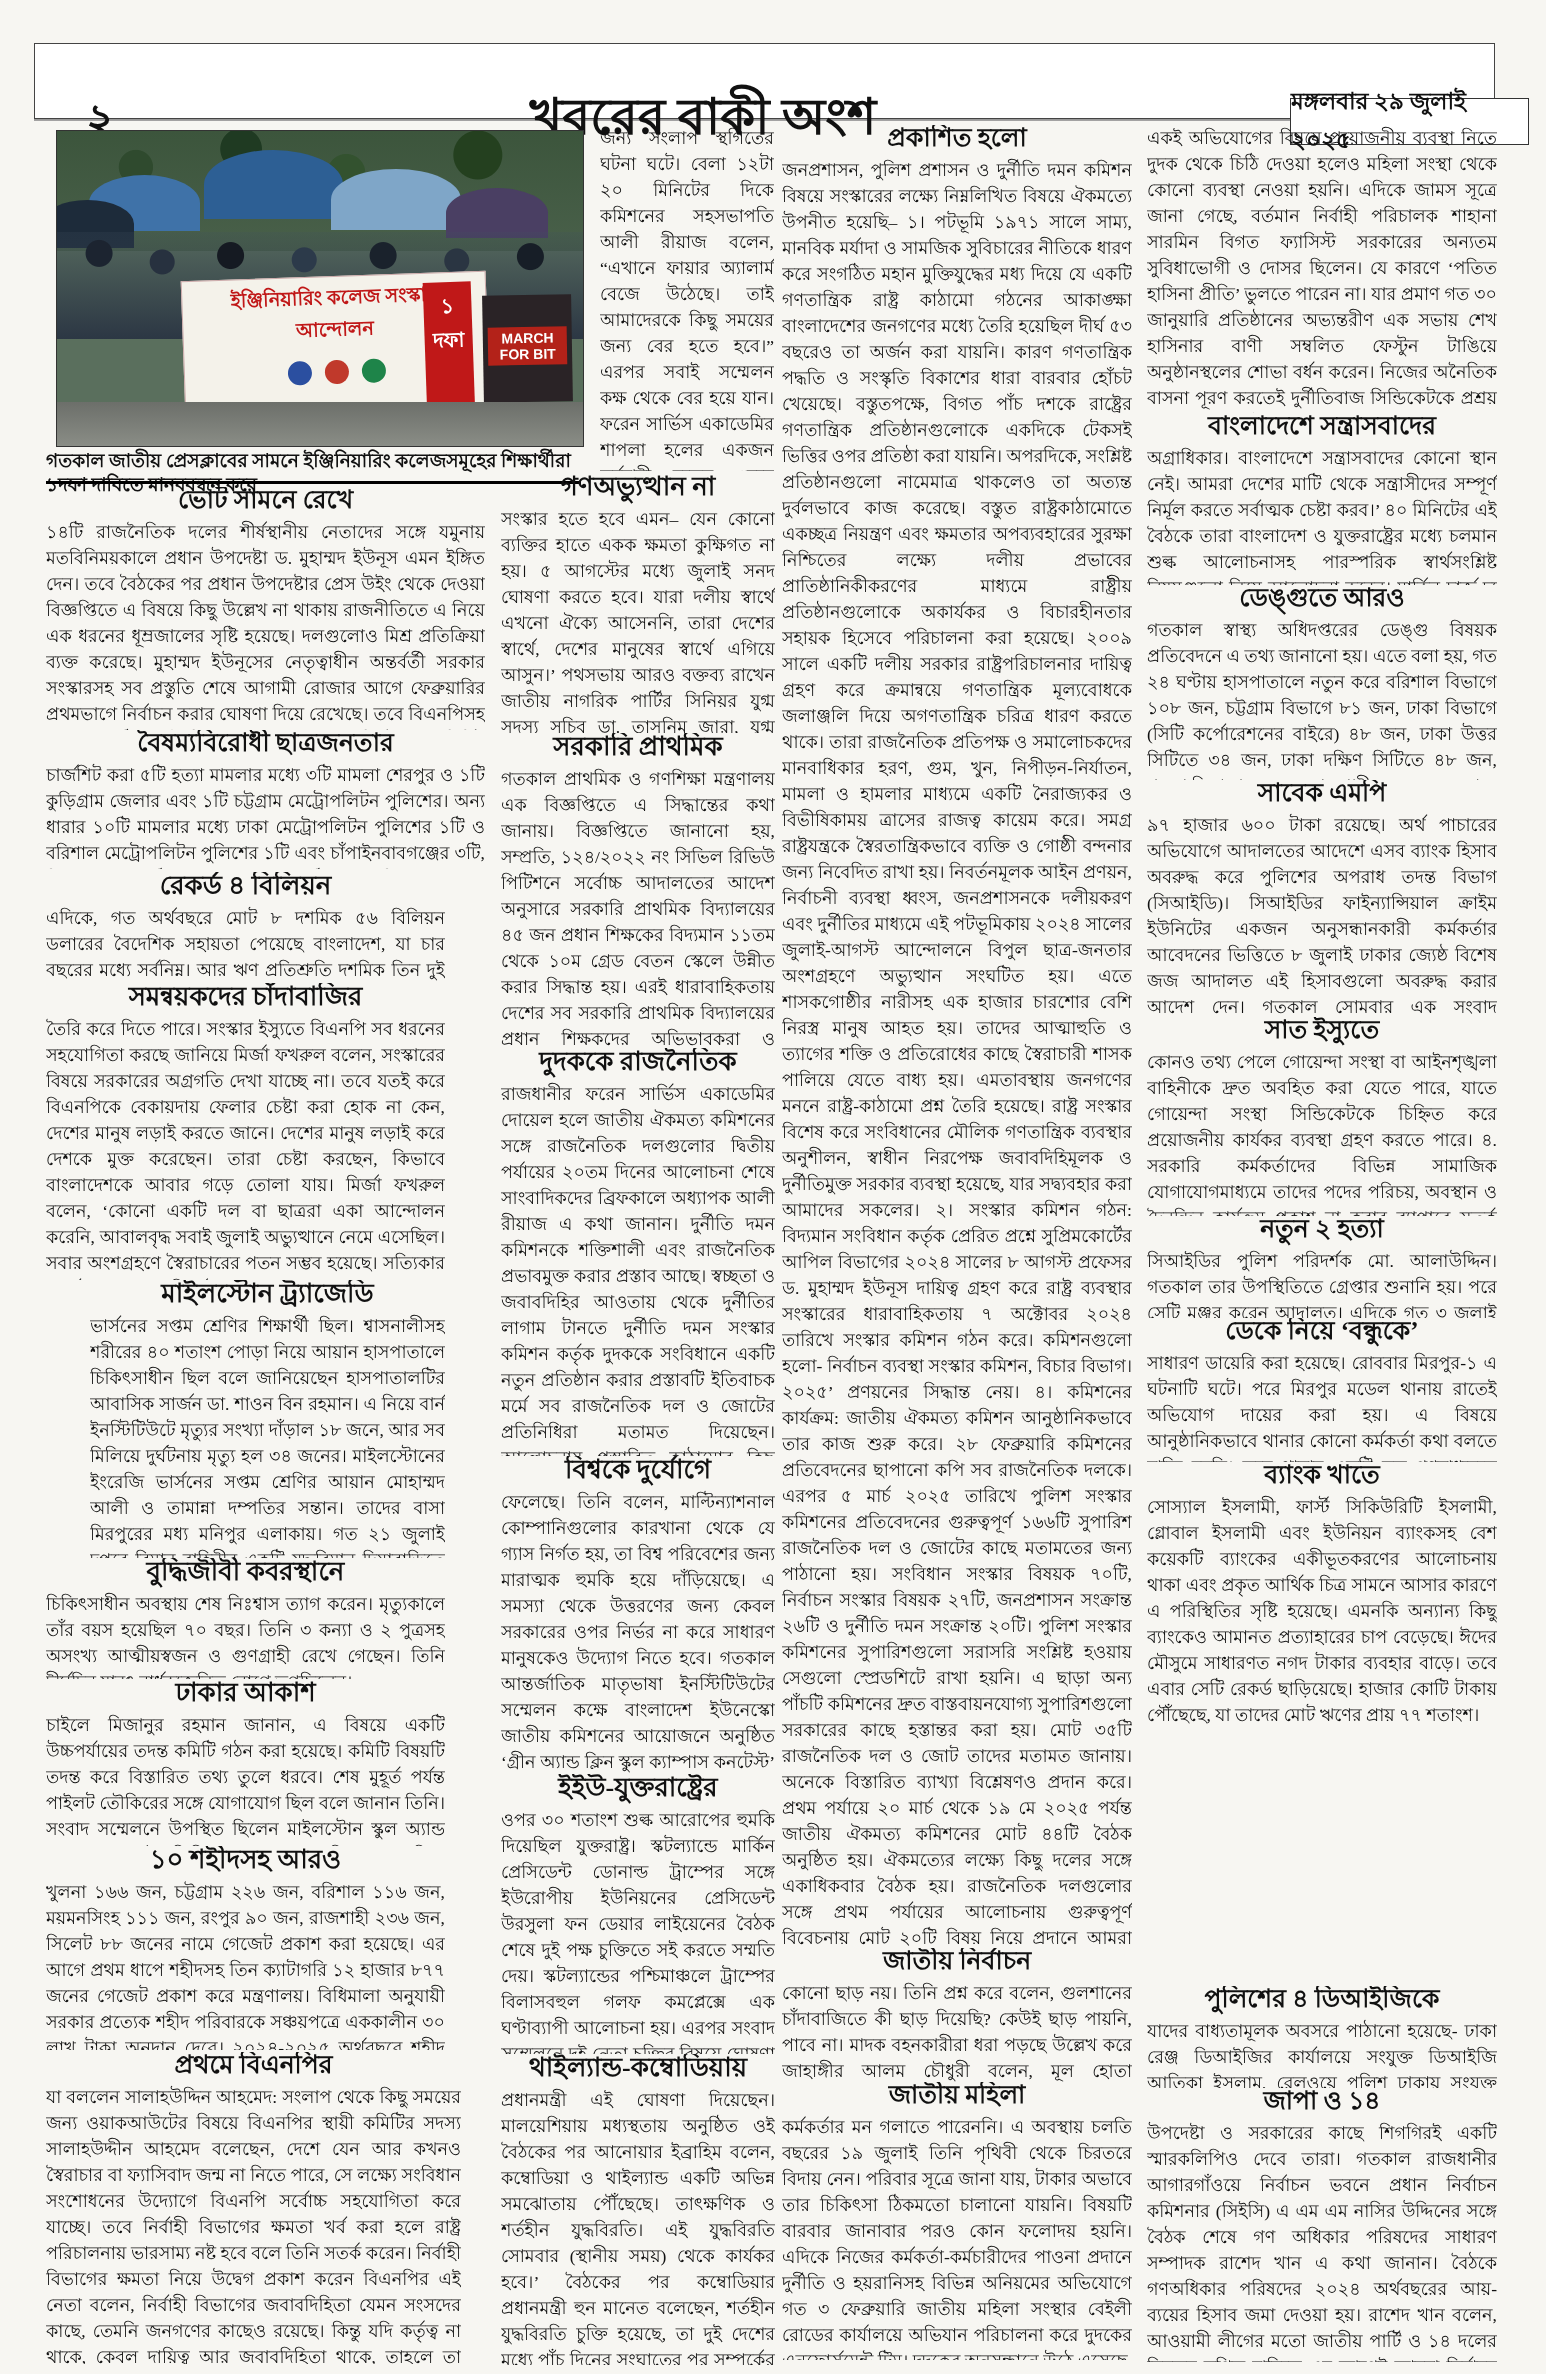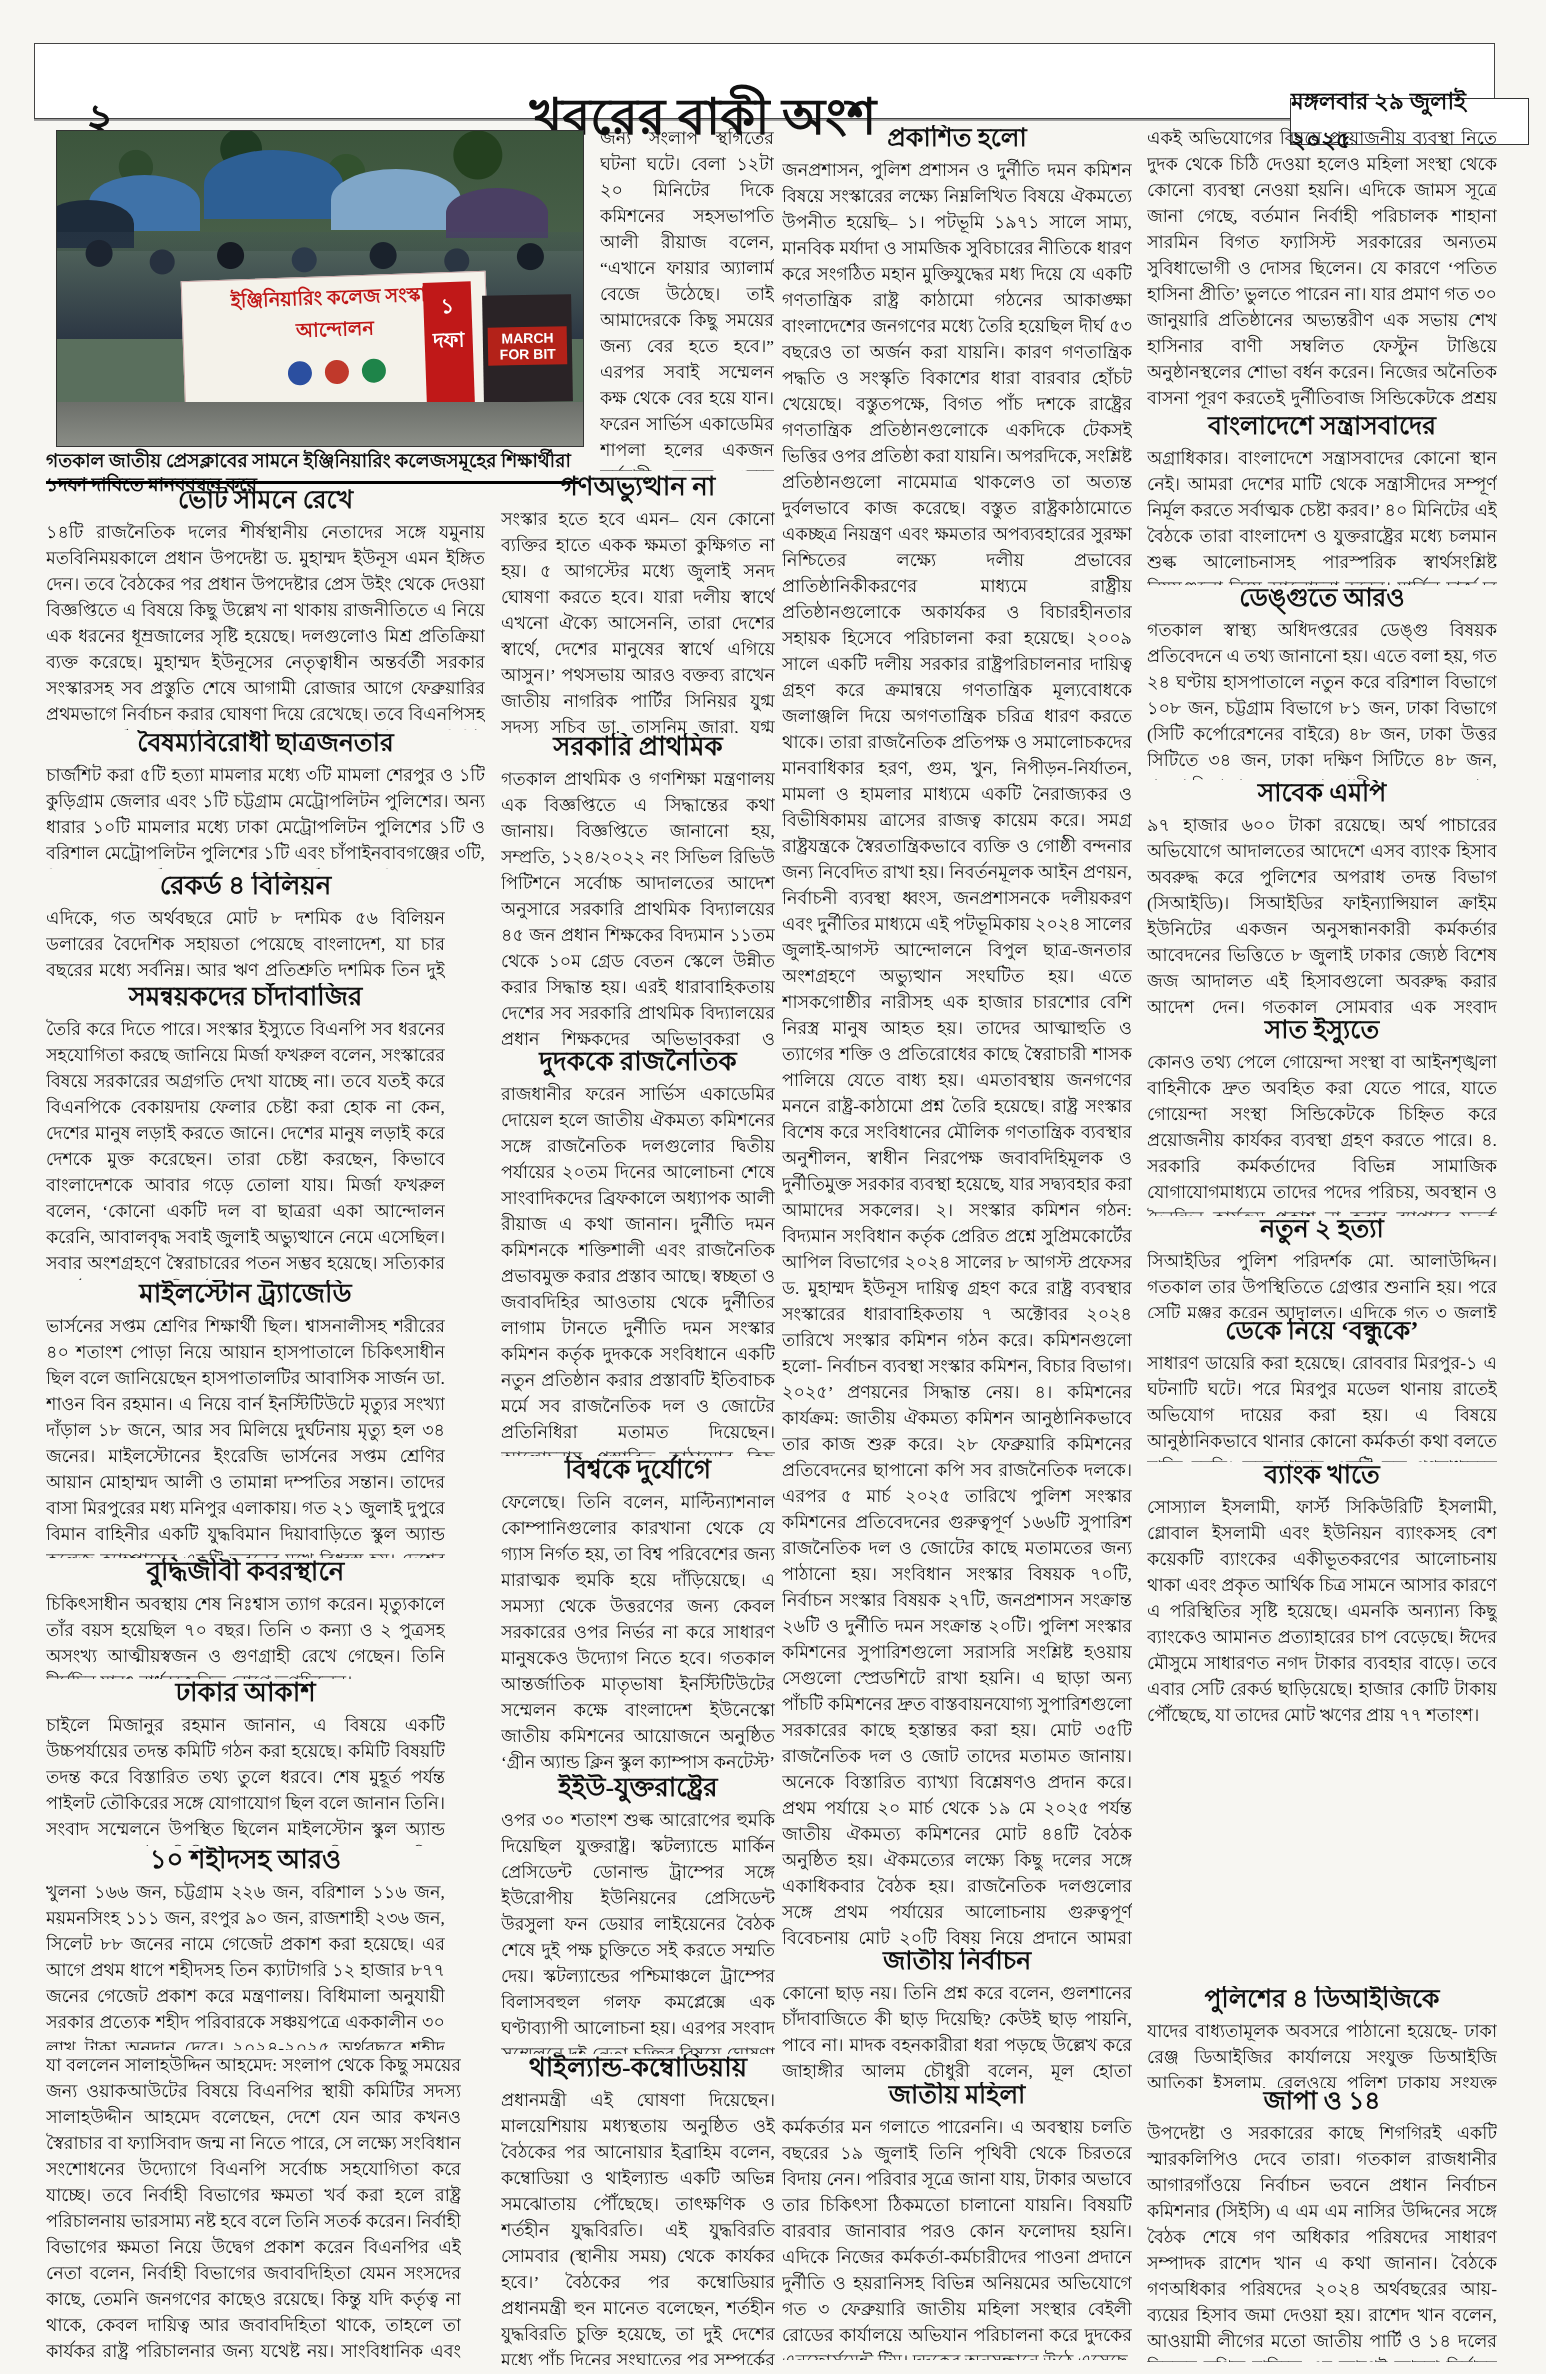--- a/index.html
+++ b/index.html
@@ -121,40 +121,41 @@
 
 <div class="abs strip s-l-narrow">
   <div class="article h-mid" style="height:111px;">
     <h2>রেকর্ড ৪ বিলিয়ন</h2>
     <div class="body-txt">এদিকে, গত অর্থবছরে মোট ৮ দশমিক ৫৬ বিলিয়ন ডলারের বৈদেশিক সহায়তা পেয়েছে বাংলাদেশ, যা চার বছরের মধ্যে সর্বনিম্ন। আর ঋণ প্রতিশ্রুতি দশমিক তিন দুই বিলিয়ন ডলার, যা আগের অর্থবছরের তুলনায় ২২ শতাংশ কম। বৈদেশিক সহায়তা কমে যাওয়ায় অর্থনীতিতে চাপ বাড়ছে বলে জানিয়েছেন।</div>
   </div>
   <div class="article h-mid" style="height:297px;">
     <h2>সমন্বয়কদের চাঁদাবাজির</h2>
     <div class="body-txt">তৈরি করে দিতে পারে। সংস্কার ইস্যুতে বিএনপি সব ধরনের সহযোগিতা করছে জানিয়ে মির্জা ফখরুল বলেন, সংস্কারের বিষয়ে সরকারের অগ্রগতি দেখা যাচ্ছে না। তবে যতই করে বিএনপিকে বেকায়দায় ফেলার চেষ্টা করা হোক না কেন, দেশের মানুষ লড়াই করতে জানে। দেশের মানুষ লড়াই করে দেশকে মুক্ত করেছেন। তারা চেষ্টা করছেন, কিভাবে বাংলাদেশকে আবার গড়ে তোলা যায়। মির্জা ফখরুল বলেন, ‘কোনো একটি দল বা ছাত্ররা একা আন্দোলন করেনি, আবালবৃদ্ধ সবাই জুলাই অভ্যুত্থানে নেমে এসেছিল। সবার অংশগ্রহণে স্বৈরাচারের পতন সম্ভব হয়েছে। সত্যিকার অর্থে দেশকে পরিবর্তন ও নতুন বাংলাদেশ গড়তে রিকশাচালক, ভ্যানচালক, শ্রমিক, কৃষকদের মতামত নিতে হবে।’ তিনি বলেন, ‘তরুণ প্রজন্মের দিকে তাকিয়ে আছে পুরো দেশ, তাদের নিয়ে সোনার বাংলাদেশ গড়তে হবে।’ বিএনপি মহাসচিব বলেন, হাসিনার বিচারের তো কিছু দেখতে পেলাম না। এক বছর হয়ে গেল। যারা প্রকাশ্যে হত্যা করল, তাদের কেন গ্রেপ্তার করা হলো না? তিনি আরও বলেন, ‘২৪ সালের জুলাই মাসে আমাদের দলের নেতাকর্মীদের হত্যা ও গ্রেপ্তার করা হয়েছে। ডিবি অফিসে নিয়ে জুলুম ও নির্যাতন করা হয়েছে। জুলাই আন্দোলনে যুবদলের শহীদ ৭৯ জন, ছাত্রদলের ১৪২ জন। যার যা প্রাপ্য আছে, তা তাকে দিতে হবে। সাদাকে সাদা, কালোকে কালো বলতে হবে।</div>
   </div>
-  <div class="article h-mid" style="height:278px;">
+  <div class="article h-mid" style="height:278px;margin-left:44px;">
     <h2>মাইলস্টোন ট্র্যাজেডি</h2>
     <div class="body-txt">ভার্সনের সপ্তম শ্রেণির শিক্ষার্থী ছিল। শ্বাসনালীসহ শরীরের ৪০ শতাংশ পোড়া নিয়ে আয়ান হাসপাতালে চিকিৎসাধীন ছিল বলে জানিয়েছেন হাসপাতালটির আবাসিক সার্জন ডা. শাওন বিন রহমান। এ নিয়ে বার্ন ইনস্টিটিউটে মৃত্যুর সংখ্যা দাঁড়াল ১৮ জনে, আর সব মিলিয়ে দুর্ঘটনায় মৃত্যু হল ৩৪ জনের। মাইলস্টোনের ইংরেজি ভার্সনের সপ্তম শ্রেণির আয়ান মোহাম্মদ আলী ও তামান্না দম্পতির সন্তান। তাদের বাসা মিরপুরের মধ্য মনিপুর এলাকায়। গত ২১ জুলাই দুপুরে বিমান বাহিনীর একটি যুদ্ধবিমান দিয়াবাড়িতে স্কুল অ্যান্ড কলেজ ক্যাম্পাসের একটি ভবনের মুখে বিধ্বস্ত হয়। দেশের সবচেয়ে বড় এই সামরিক বিমান দুর্ঘটনায় এ পর্যন্ত যে ৩৪ জনের মৃত্যু হয়েছে তাদের বেশির ভাগই শিশু।</div>
   </div>
   <div class="article h-mid" style="height:121px;">
     <h2>বুদ্ধিজীবী কবরস্থানে</h2>
     <div class="body-txt">চিকিৎসাধীন অবস্থায় শেষ নিঃশ্বাস ত্যাগ করেন। মৃত্যুকালে তাঁর বয়স হয়েছিল ৭০ বছর। তিনি ৩ কন্যা ও ২ পুত্রসহ অসংখ্য আত্মীয়স্বজন ও গুণগ্রাহী রেখে গেছেন। তিনি দীর্ঘদিন যাবৎ বার্ধক্যজনিত রোগে ভুগছিলেন।</div>
   </div>
   <div class="article h-mid" style="height:167px;">
     <h2>ঢাকার আকাশ</h2>
     <div class="body-txt">চাইলে মিজানুর রহমান জানান, এ বিষয়ে একটি উচ্চপর্যায়ের তদন্ত কমিটি গঠন করা হয়েছে। কমিটি বিষয়টি তদন্ত করে বিস্তারিত তথ্য তুলে ধরবে। শেষ মুহূর্ত পর্যন্ত পাইলট তৌকিরের সঙ্গে যোগাযোগ ছিল বলে জানান তিনি। সংবাদ সম্মেলনে উপস্থিত ছিলেন মাইলস্টোন স্কুল অ্যান্ড কলেজের ভাইস-প্রিন্সিপাল। ভবনের নিচতলায় গ্রিল বসানো হয়েছিল শিশুদের নিরাপত্তার কথা ভেবে। তিনি আরো জানান, ‘স্কুল আবার কবে খুলবে তা এখনো নির্ধারণ করা হয়নি, যত দ্রুত সম্ভব খুলে দেওয়ার পরিকল্পনা রয়েছে।’ মাইলস্টোনে ছুটি বাড়ল: এদিকে বিকেলে প্রতিষ্ঠানটির ভাইস-প্রিন্সিপাল মো. মাসুদুল আলম গণমাধ্যমকে জানান, মাইলস্টোন স্কুল অ্যান্ড কলেজের ছুটি আরো তিন দিন বাড়িয়েছে কর্তৃপক্ষ। এ নিয়ে তৃতীয় দফায় প্রতিষ্ঠানের ছুটি বৃদ্ধি করা হলো। তিনি জানান, তৃতীয় দফায় মঙ্গল, বুধ ও বৃহস্পতিবার (২৯, ৩০ ও ৩১ জুলাই) ছুটি ঘোষণা করেছে মাইলস্টোন স্কুল অ্যান্ড কলেজের দিয়াবাড়ি স্থায়ী ক্যাম্পাস। রবিবার (৩ আগস্ট) খুলবে প্রতিষ্ঠানটি।</div>
   </div>
   <div class="article h-mid" style="height:204px;">
     <h2>১০ শহীদসহ আরও</h2>
     <div class="body-txt">খুলনা ১৬৬ জন, চট্টগ্রাম ২২৬ জন, বরিশাল ১১৬ জন, ময়মনসিংহ ১১১ জন, রংপুর ৯০ জন, রাজশাহী ২৩৬ জন, সিলেট ৮৮ জনের নামে গেজেট প্রকাশ করা হয়েছে। এর আগে প্রথম ধাপে শহীদসহ তিন ক্যাটাগরি ১২ হাজার ৮৭৭ জনের গেজেট প্রকাশ করে মন্ত্রণালয়। বিধিমালা অনুযায়ী সরকার প্রত্যেক শহীদ পরিবারকে সঞ্চয়পত্রে এককালীন ৩০ লাখ টাকা অনুদান দেবে। ২০২৪-২০২৫ অর্থবছরে শহীদ পরিবারের প্রত্যেক পরিবারকে (স্বামী বা স্ত্রী, ঔরসজাত বা গর্ভজাত সন্তান, মাতা, পিতা) উত্তরাধিকার আইন অনুসারে প্রত্যেক পরিবারকে ১০ লাখ টাকা করে দেওয়া হয়েছে। মোট ৭৭ কোটি ২০ লাখ টাকার সঞ্চয়পত্র হয়েছে। অবশিষ্ট শহীদ পরিবারের মধ্যে পারিবারিক ও ওয়ারিশগত জটিলতা নিরসন করে প্রদানের প্রক্রিয়া চলমান। শহীদ পরিবারের এককালীন অনুদানের অবশিষ্ট টাকার সঞ্চয়পত্র ২০২৫-২০২৬ অর্থবছরের জুলাই মাস থেকে দেওয়া হবে। বিধিমালা অনুযায়ী প্রত্যেক শহীদ পরিবার মাসিক ২০ হাজার টাকা ভাতা পাবে। বিধিমালা অনুযায়ী শহীদ পরিবারের সদস্য, আহত ব্যক্তির কর্মসংস্থান।</div>
   </div>
 </div>
 
 <div class="abs strip s-l-bottom">
   <div class="article h-big" style="height:312px;">
+    <h2>প্রথমে বিএনপির</h2>
     <div class="body-txt">যা বললেন সালাহউদ্দিন আহমেদ: সংলাপ থেকে কিছু সময়ের জন্য ওয়াকআউটের বিষয়ে বিএনপির স্থায়ী কমিটির সদস্য সালাহউদ্দীন আহমেদ বলেছেন, দেশে যেন আর কখনও স্বৈরাচার বা ফ্যাসিবাদ জন্ম না নিতে পারে, সে লক্ষ্যে সংবিধান সংশোধনের উদ্যোগে বিএনপি সর্বোচ্চ সহযোগিতা করে যাচ্ছে। তবে নির্বাহী বিভাগের ক্ষমতা খর্ব করা হলে রাষ্ট্র পরিচালনায় ভারসাম্য নষ্ট হবে বলে তিনি সতর্ক করেন। নির্বাহী বিভাগের ক্ষমতা নিয়ে উদ্বেগ প্রকাশ করেন বিএনপির এই নেতা বলেন, নির্বাহী বিভাগের জবাবদিহিতা যেমন সংসদের কাছে, তেমনি জনগণের কাছেও রয়েছে। কিন্তু যদি কর্তৃত্ব না থাকে, কেবল দায়িত্ব আর জবাবদিহিতা থাকে, তাহলে তা কার্যকর রাষ্ট্র পরিচালনার জন্য যথেষ্ট নয়। সাংবিধানিক এবং সংবিধিবদ্ধ প্রতিষ্ঠানসমূহের নিয়োগে নির্বাহী বিভাগের হাত-পা বাঁধা হলে তা ভবিষ্যতের জন্য বাধা সৃষ্টি করতে পারে বলেও মন্তব্য করেন তিনি। বলেন, জনগণের প্রত্যাশা পূরণে নির্বাহী বিভাগকে শক্তিশালী হতে হবে, দুর্বল নয়। পরে ১২টার দিকে আলোচনায় আবার যোগ দেওয়ার সময় তিনি বলেন, “এইসব ইস্যুতে আমরা আলোচনায় অংশ নেব না- সেটা বলেছি। কিন্তু আলোচনায় আবার যোগ দিয়ে আমরা বিস্তারিত তুলে ধরব।” সংলাপ আধা ঘণ্টা বন্ধ: এদিন হঠাৎ করে ফায়ার অ্যালার্ম বেজে ওঠায় আধা ঘণ্টার</div>
   </div>
 </div>
 
 <div class="abs strip s-m-top">
   <div class="article" style="height:346px;">
     <div class="body-txt">জন্য সংলাপ স্থগিতের ঘটনা ঘটে। বেলা ১২টা ২০ মিনিটের দিকে কমিশনের সহসভাপতি আলী রীয়াজ বলেন, “এখানে ফায়ার অ্যালার্ম বেজে উঠেছে। তাই আমাদেরকে কিছু সময়ের জন্য বের হতে হবে।” এরপর সবাই সম্মেলন কক্ষ থেকে বের হয়ে যান। ফরেন সার্ভিস একাডেমির শাপলা হলের একজন কর্মচারী বলেন, “মনে হচ্ছে মূল ভবনের তিন তলায় কেউ ধূমপান করেছেন। সেটার ধোঁয়ার কারণে ফায়ার অ্যালার্ম বেজে উঠেছে।” তখন সংলাপে অংশগ্রহণকারীরা মূল ভবন ছেড়ে বাইরে বের হন। ১২টা ২৫ মিনিটের দিকে ফায়ার অ্যালার্ম বন্ধ হয়ে যায়। আগুনের কারণ খুঁজতে কর্মকর্তা-কর্মচারীরা ছোটাছুটি শুরু করেন। এর আগে সকাল সোয়া ১১টায় শুরু হওয়া জাতীয় ঐকমত্য কমিশনের বৈঠকে বিএনপি, জামায়াত ও এনসিপিসহ বিভিন্ন রাজনৈতিক দলের নেতারা অংশ নেন।</div>
   </div>
 </div>
 

